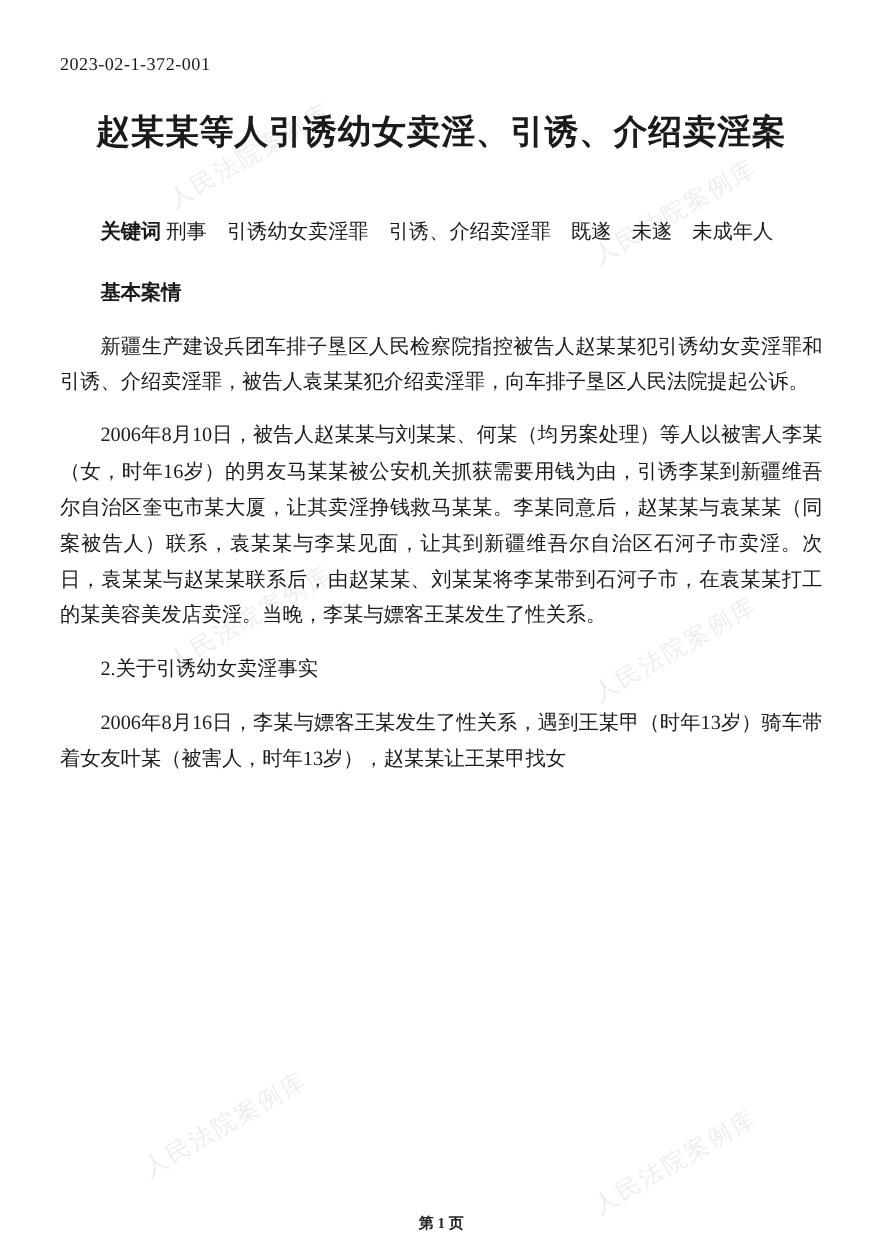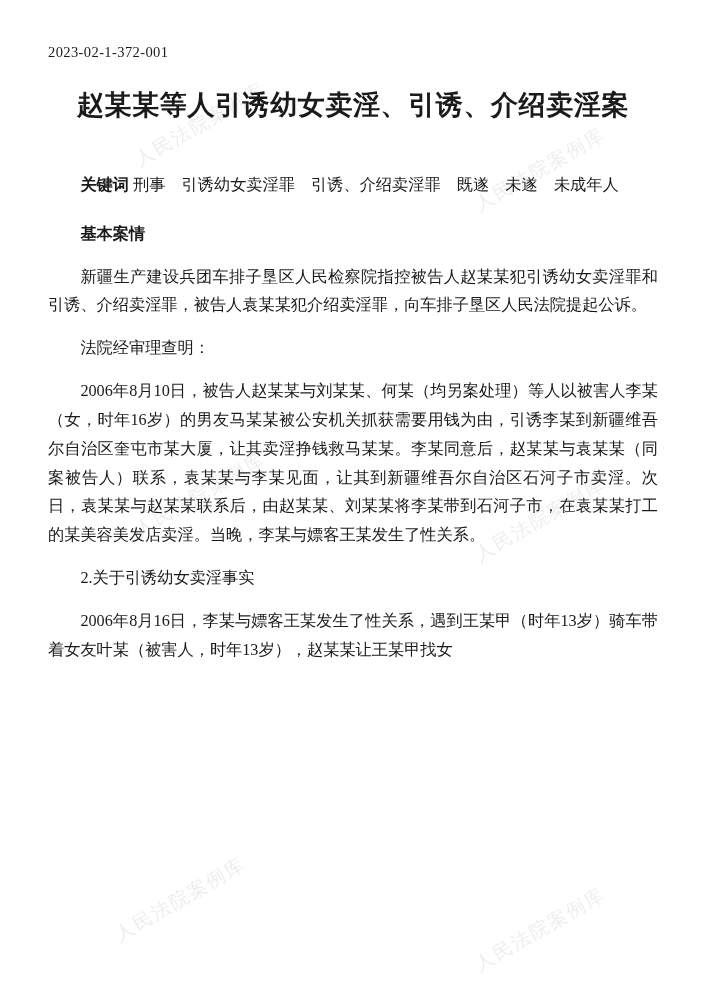--- a/index.html
+++ b/index.html
@@ -116,21 +116,21 @@
 
 
     <div class="kw-block">
       <span class="kw-label">关键词</span>
       <span>刑事　引诱幼女卖淫罪　引诱、介绍卖淫罪　既遂　未遂　未成年人</span>
     </div>
 
     <div class="section-head">基本案情</div>
 
     <div class="para indent">新疆生产建设兵团车排子垦区人民检察院指控被告人赵某某犯引诱幼女卖淫罪和引诱、介绍卖淫罪，被告人袁某某犯介绍卖淫罪，向车排子垦区人民法院提起公诉。</div>
-    <div class="para indent">法院经审理查明：</div>
     <div class="para indent">2006年8月10日，被告人赵某某与刘某某、何某（均另案处理）等人以被害人李某（女，时年16岁）的男友马某某被公安机关抓获需要用钱为由，引诱李某到新疆维吾尔自治区奎屯市某大厦，让其卖淫挣钱救马某某。李某同意后，赵某某与袁某某（同案被告人）联系，袁某某与李某见面，让其到新疆维吾尔自治区石河子市卖淫。次日，袁某某与赵某某联系后，由赵某某、刘某某将李某带到石河子市，在袁某某打工的某美容美发店卖淫。当晚，李某与嫖客王某发生了性关系。</div>
     <div class="para indent">2.关于引诱幼女卖淫事实</div>
     <div class="para indent">2006年8月16日，李某与嫖客王某发生了性关系，遇到王某甲（时年13岁）骑车带着女友叶某（被害人，时年13岁），赵某某让王某甲找女</div>
 
   </div>
 
+  <div class="footer">第 1 页</div>
 
 </div>
 
 </body></html>

